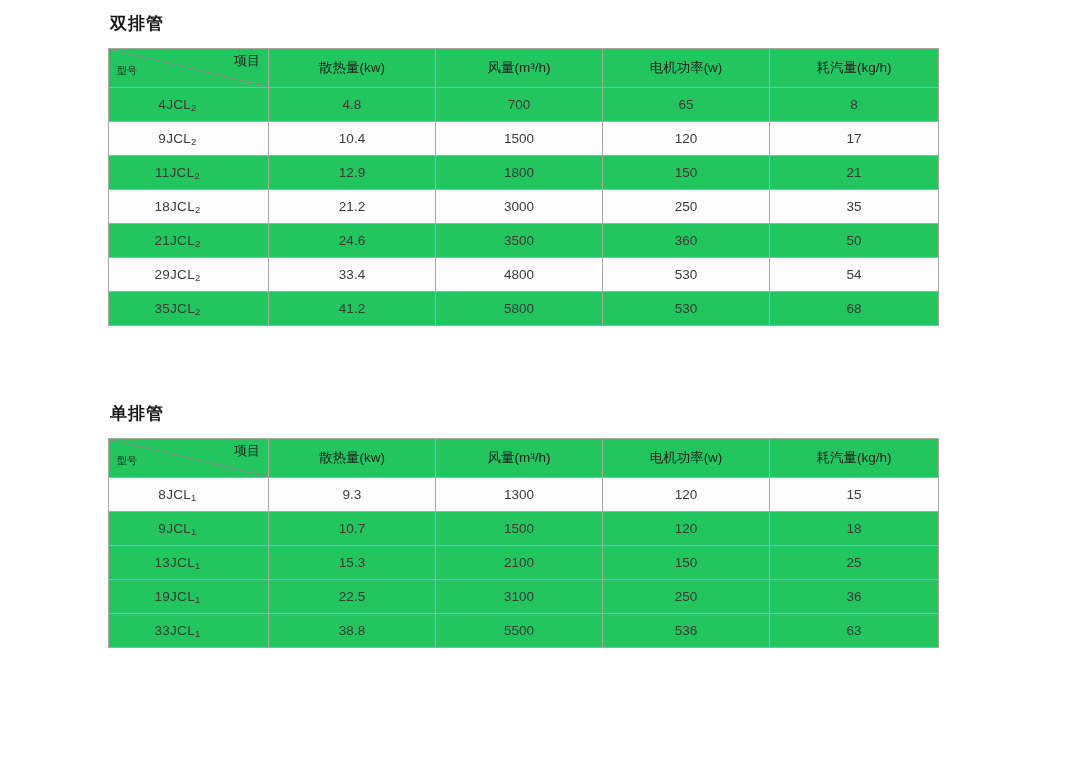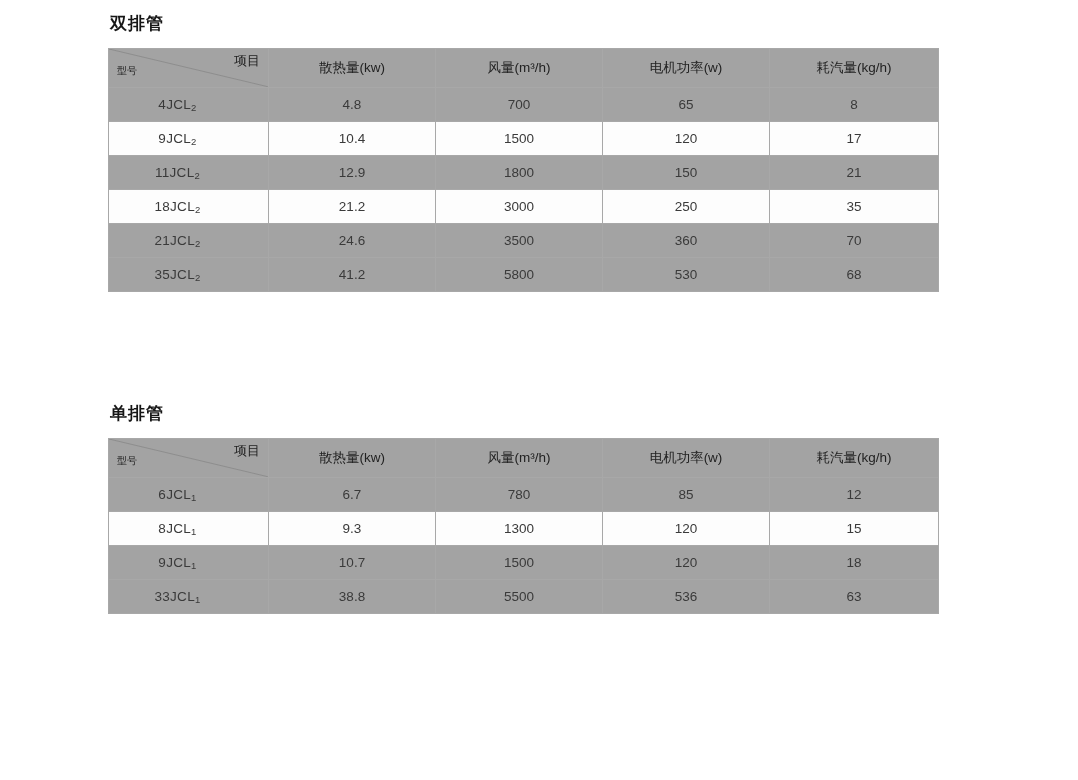--- a/index.html
+++ b/index.html
@@ -36,21 +36,21 @@
     letter-spacing: 1px;
     color: #161616;
     margin: 0 0 14px 2px;
     line-height: 20px;
   }
 
   table.spec {
     border-collapse: collapse;
     width: 830px;
     table-layout: fixed;
-    background: #a3a3a3;
+    background: #22c55e;
   }
   table.spec td, table.spec th {
     border: 1px solid #a8a8a8;
     height: 33px;
     font-size: 13.5px;
     font-weight: normal;
     color: #3a3a3a;
     text-align: center;
     vertical-align: middle;
     padding: 0;
@@ -170,21 +170,28 @@
           <td>21.2</td>
           <td>3000</td>
           <td>250</td>
           <td>35</td>
         </tr>
         <tr>
           <td class="model-cell"><span>21JCL</span><sub>2</sub></td>
           <td>24.6</td>
           <td>3500</td>
           <td>360</td>
-          <td>70</td>
+          <td>50</td>
+        </tr>
+        <tr class="row-even">
+          <td class="model-cell"><span>29JCL</span><sub>2</sub></td>
+          <td>33.4</td>
+          <td>4800</td>
+          <td>530</td>
+          <td>54</td>
         </tr>
         <tr>
           <td class="model-cell"><span>35JCL</span><sub>2</sub></td>
           <td>41.2</td>
           <td>5800</td>
           <td>530</td>
           <td>68</td>
         </tr>
       </tbody>
     </table>
@@ -209,42 +216,49 @@
             <span class="lbl-item">项目</span>
             <span class="lbl-model">型号</span>
           </td>
           <td>散热量(kw)</td>
           <td>风量(m³/h)</td>
           <td>电机功率(w)</td>
           <td>耗汽量(kg/h)</td>
         </tr>
       </thead>
       <tbody>
-        <tr>
-          <td class="model-cell"><span>6JCL</span><sub>1</sub></td>
-          <td>6.7</td>
-          <td>780</td>
-          <td>85</td>
-          <td>12</td>
-        </tr>
         <tr class="row-even">
           <td class="model-cell"><span>8JCL</span><sub>1</sub></td>
           <td>9.3</td>
           <td>1300</td>
           <td>120</td>
           <td>15</td>
         </tr>
         <tr>
           <td class="model-cell"><span>9JCL</span><sub>1</sub></td>
           <td>10.7</td>
           <td>1500</td>
           <td>120</td>
           <td>18</td>
         </tr>
         <tr>
+          <td class="model-cell"><span>13JCL</span><sub>1</sub></td>
+          <td>15.3</td>
+          <td>2100</td>
+          <td>150</td>
+          <td>25</td>
+        </tr>
+        <tr>
+          <td class="model-cell"><span>19JCL</span><sub>1</sub></td>
+          <td>22.5</td>
+          <td>3100</td>
+          <td>250</td>
+          <td>36</td>
+        </tr>
+        <tr>
           <td class="model-cell"><span>33JCL</span><sub>1</sub></td>
           <td>38.8</td>
           <td>5500</td>
           <td>536</td>
           <td>63</td>
         </tr>
       </tbody>
     </table>
   </div>
 

